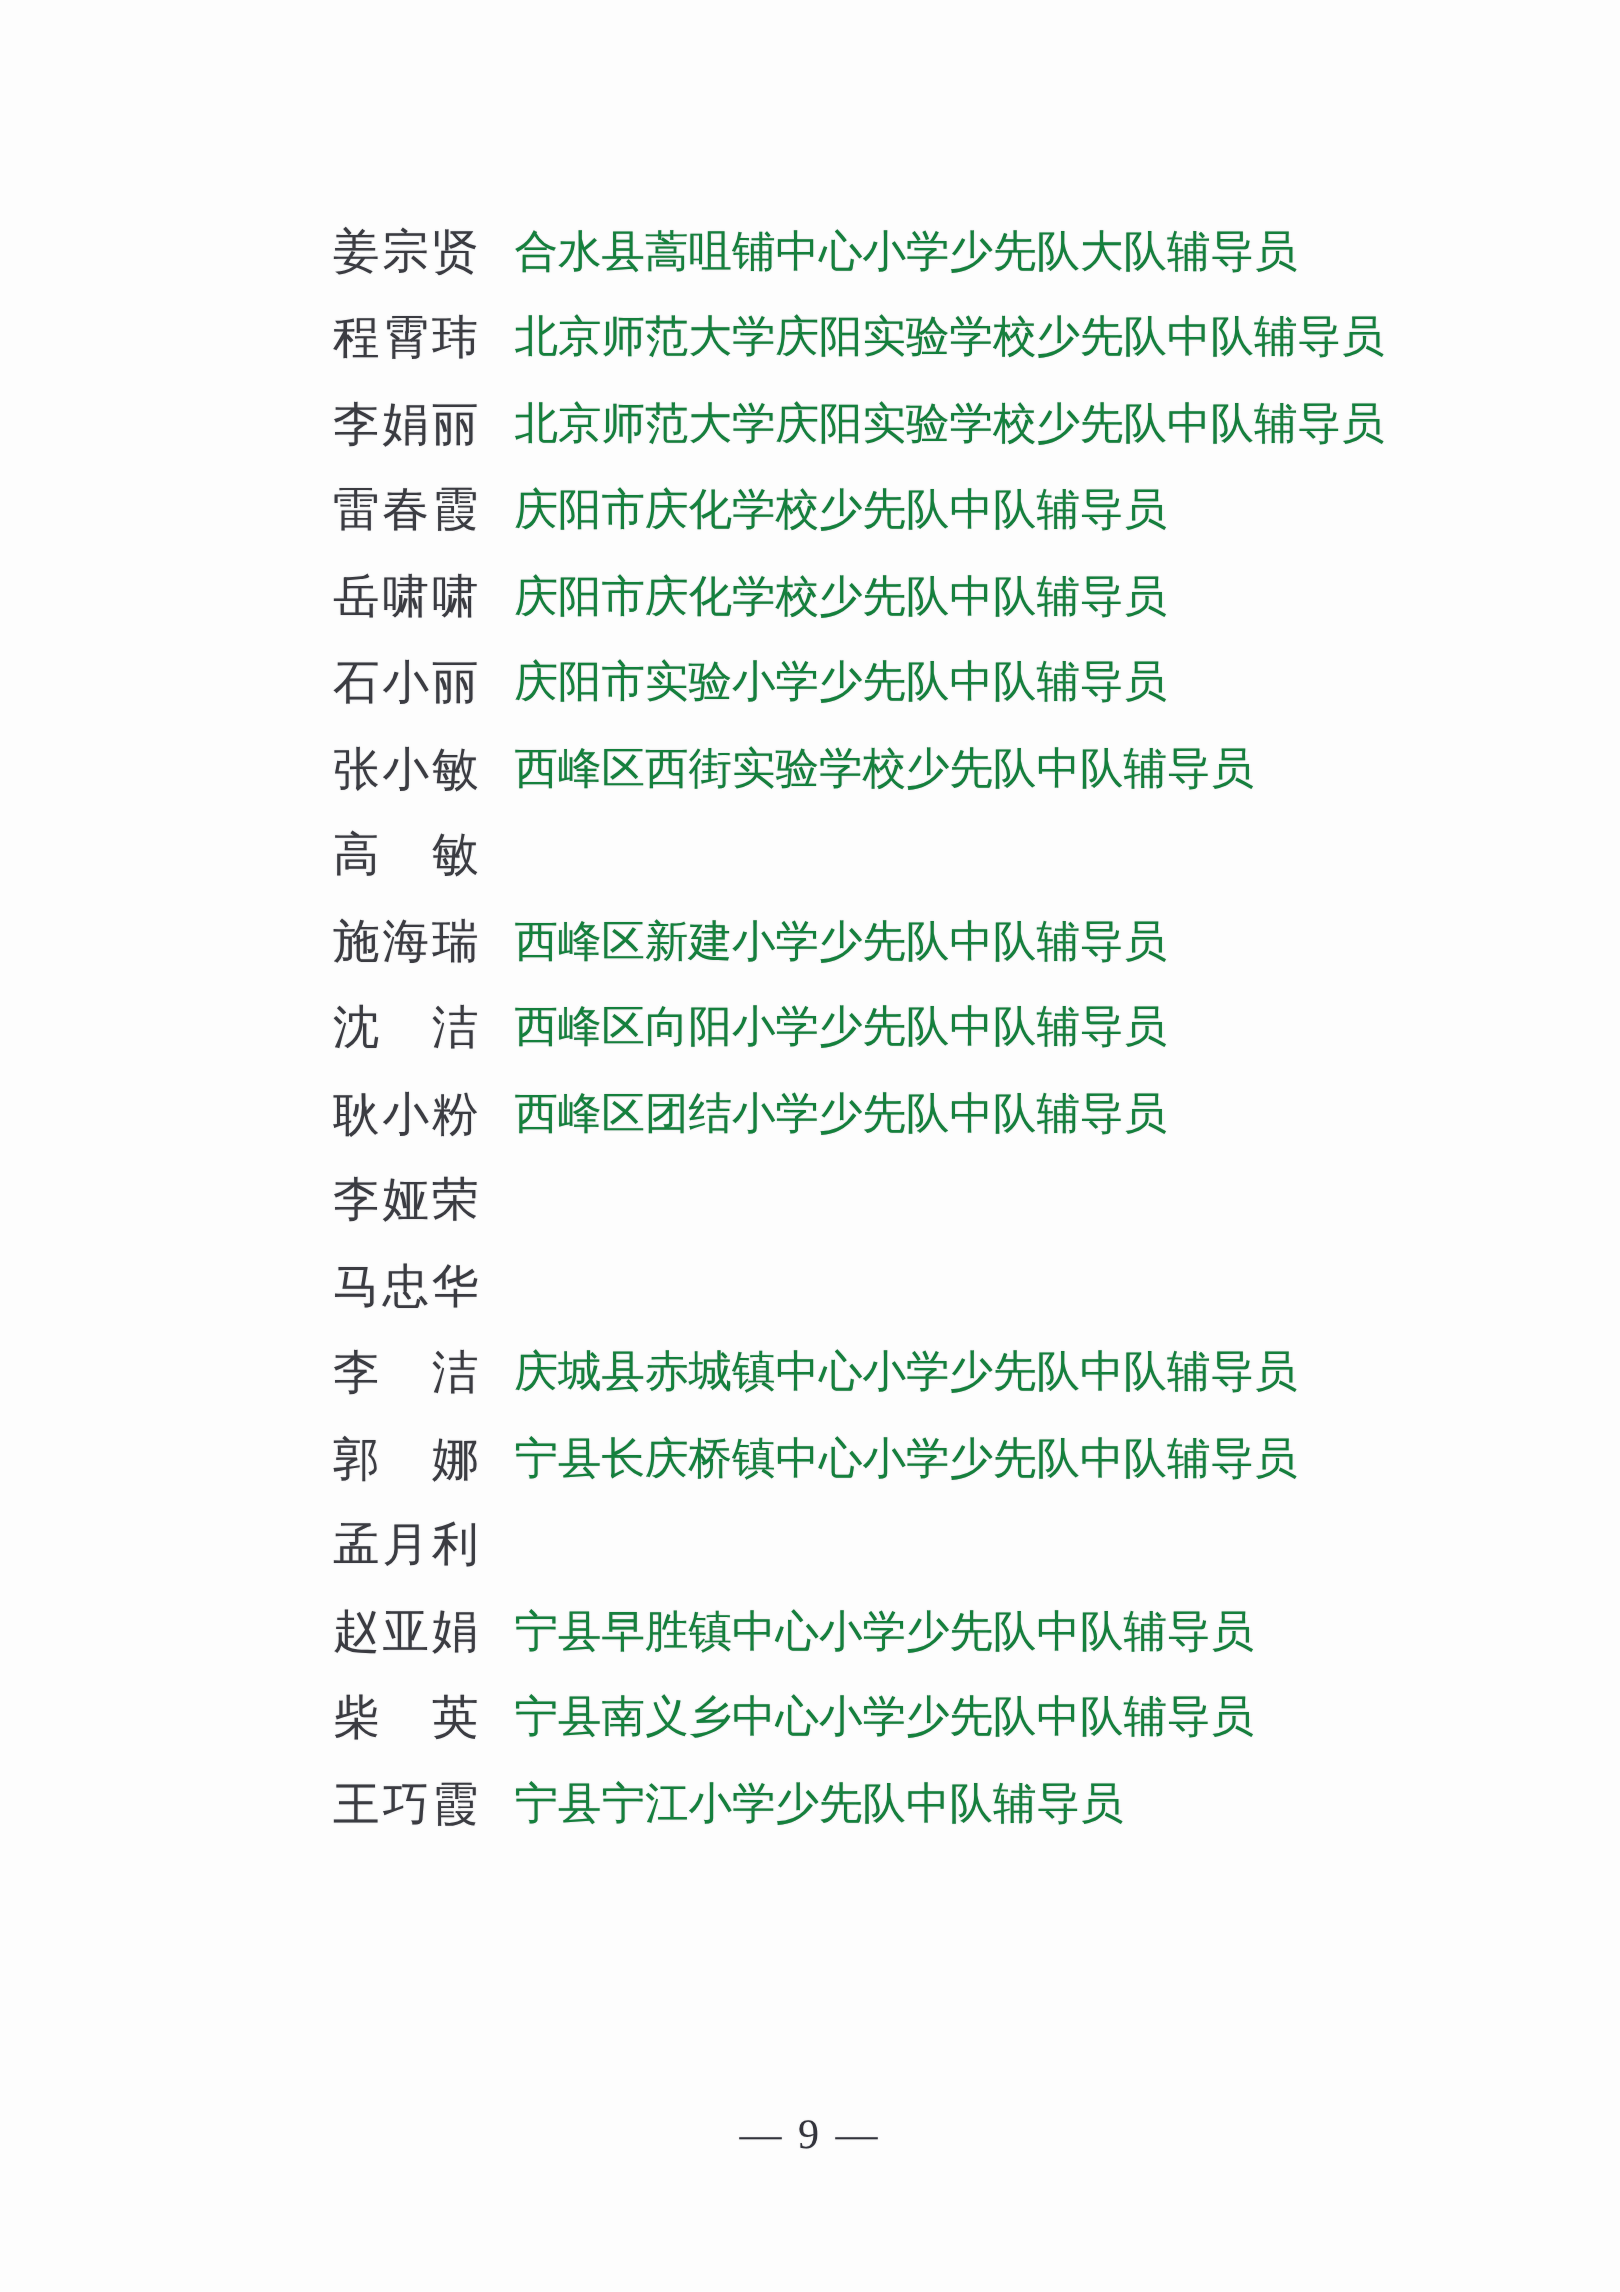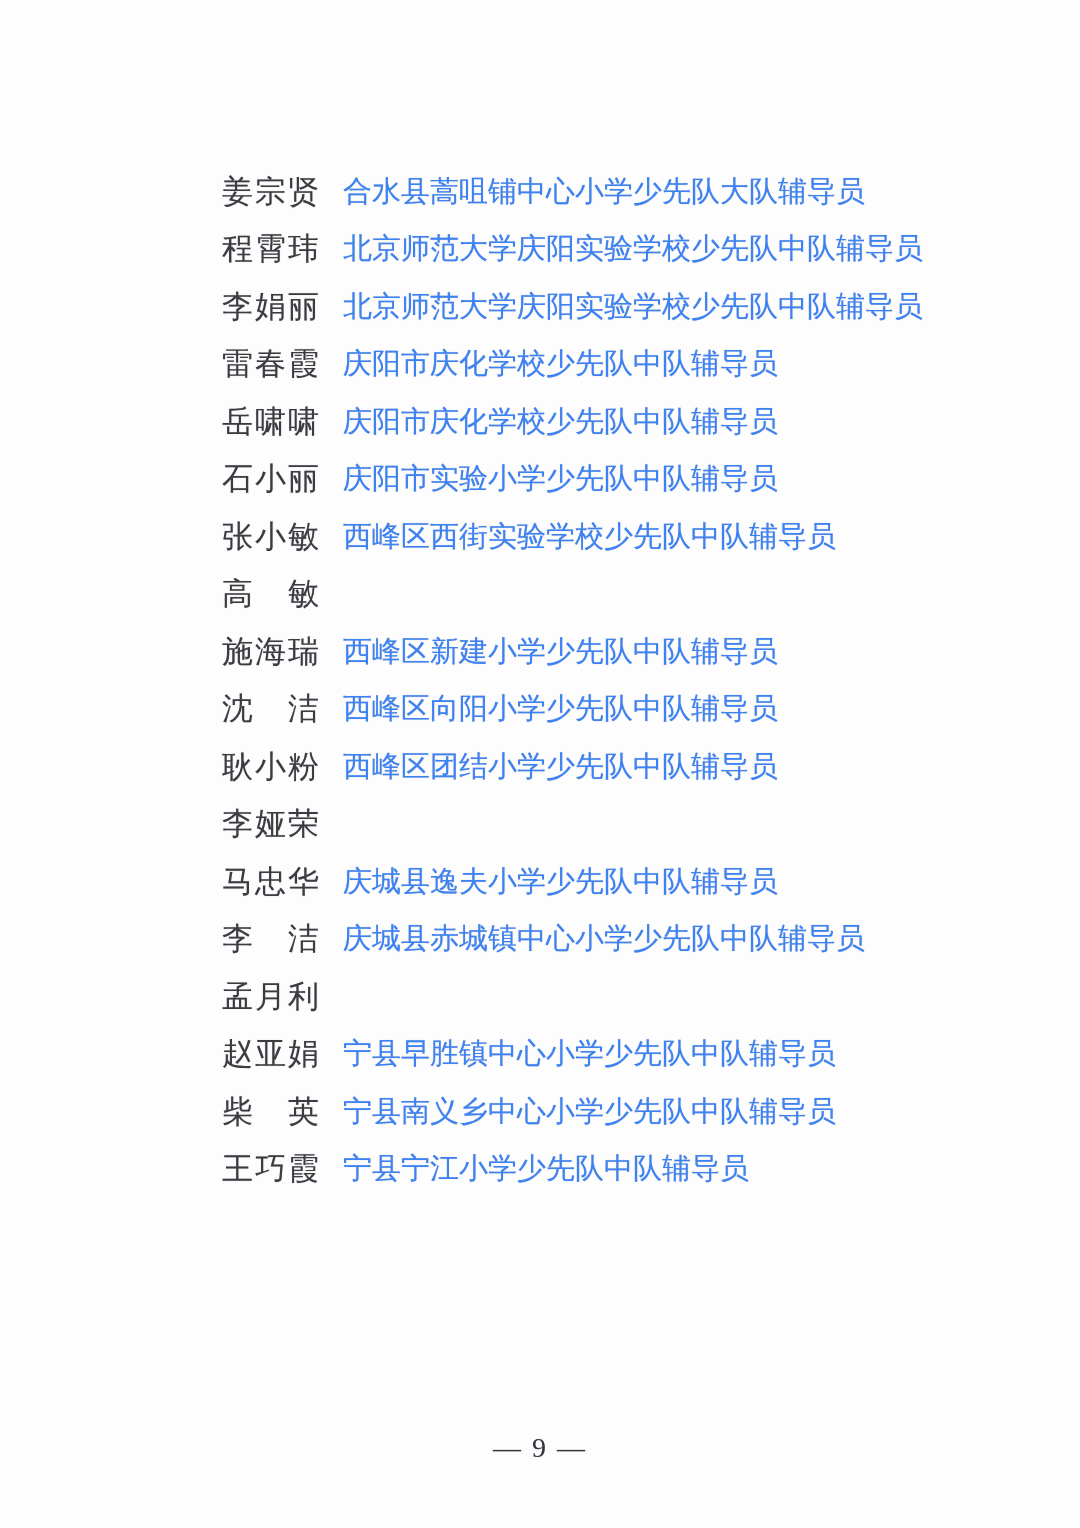--- a/index.html
+++ b/index.html
@@ -11,21 +11,20 @@
     height: 1528px;
     background: #fdfdfd;
     position: relative;
     overflow: hidden;
     font-family: "Liberation Serif", "DejaVu Serif", serif;
   }
   .doc-page {
     position: absolute;
     inset: 0;
     background: #fdfdfd;
-    margin-top: 24px;
   }
   .roster {
     position: absolute;
     top: 139px;
     left: 222px;
     right: 0;
   }
   .row {
     height: 57.5px;
     display: flex;
@@ -40,21 +39,21 @@
     text-align: justify;
     text-align-last: justify;
     letter-spacing: 0;
     text-shadow: 0 0 1px rgba(70,70,78,0.35);
     flex: 0 0 auto;
   }
   .title {
     display: inline-block;
     margin-left: 24px;
     font-size: 29px;
-    color: #3b82f6;
+    color: #15803d;
     letter-spacing: 0px;
     text-shadow: 0 0 1px rgba(70,70,78,0.35);
     flex: 0 0 auto;
   }
   .page-number {
     position: absolute;
     top: 1408px;
     left: 0;
     width: 100%;
     text-align: center;
@@ -112,25 +111,28 @@
     </div>
     <div class="row">
       <span class="name">耿小粉</span>
       <span class="title">西峰区团结小学少先队中队辅导员</span>
     </div>
     <div class="row">
       <span class="name">李娅荣</span>
     </div>
     <div class="row">
       <span class="name">马忠华</span>
-      <span class="title">庆城县逸夫小学少先队中队辅导员</span>
     </div>
     <div class="row">
       <span class="name">李　洁</span>
       <span class="title">庆城县赤城镇中心小学少先队中队辅导员</span>
+    </div>
+    <div class="row">
+      <span class="name">郭　娜</span>
+      <span class="title">宁县长庆桥镇中心小学少先队中队辅导员</span>
     </div>
     <div class="row">
       <span class="name">孟月利</span>
     </div>
     <div class="row">
       <span class="name">赵亚娟</span>
       <span class="title">宁县早胜镇中心小学少先队中队辅导员</span>
     </div>
     <div class="row">
       <span class="name">柴　英</span>

